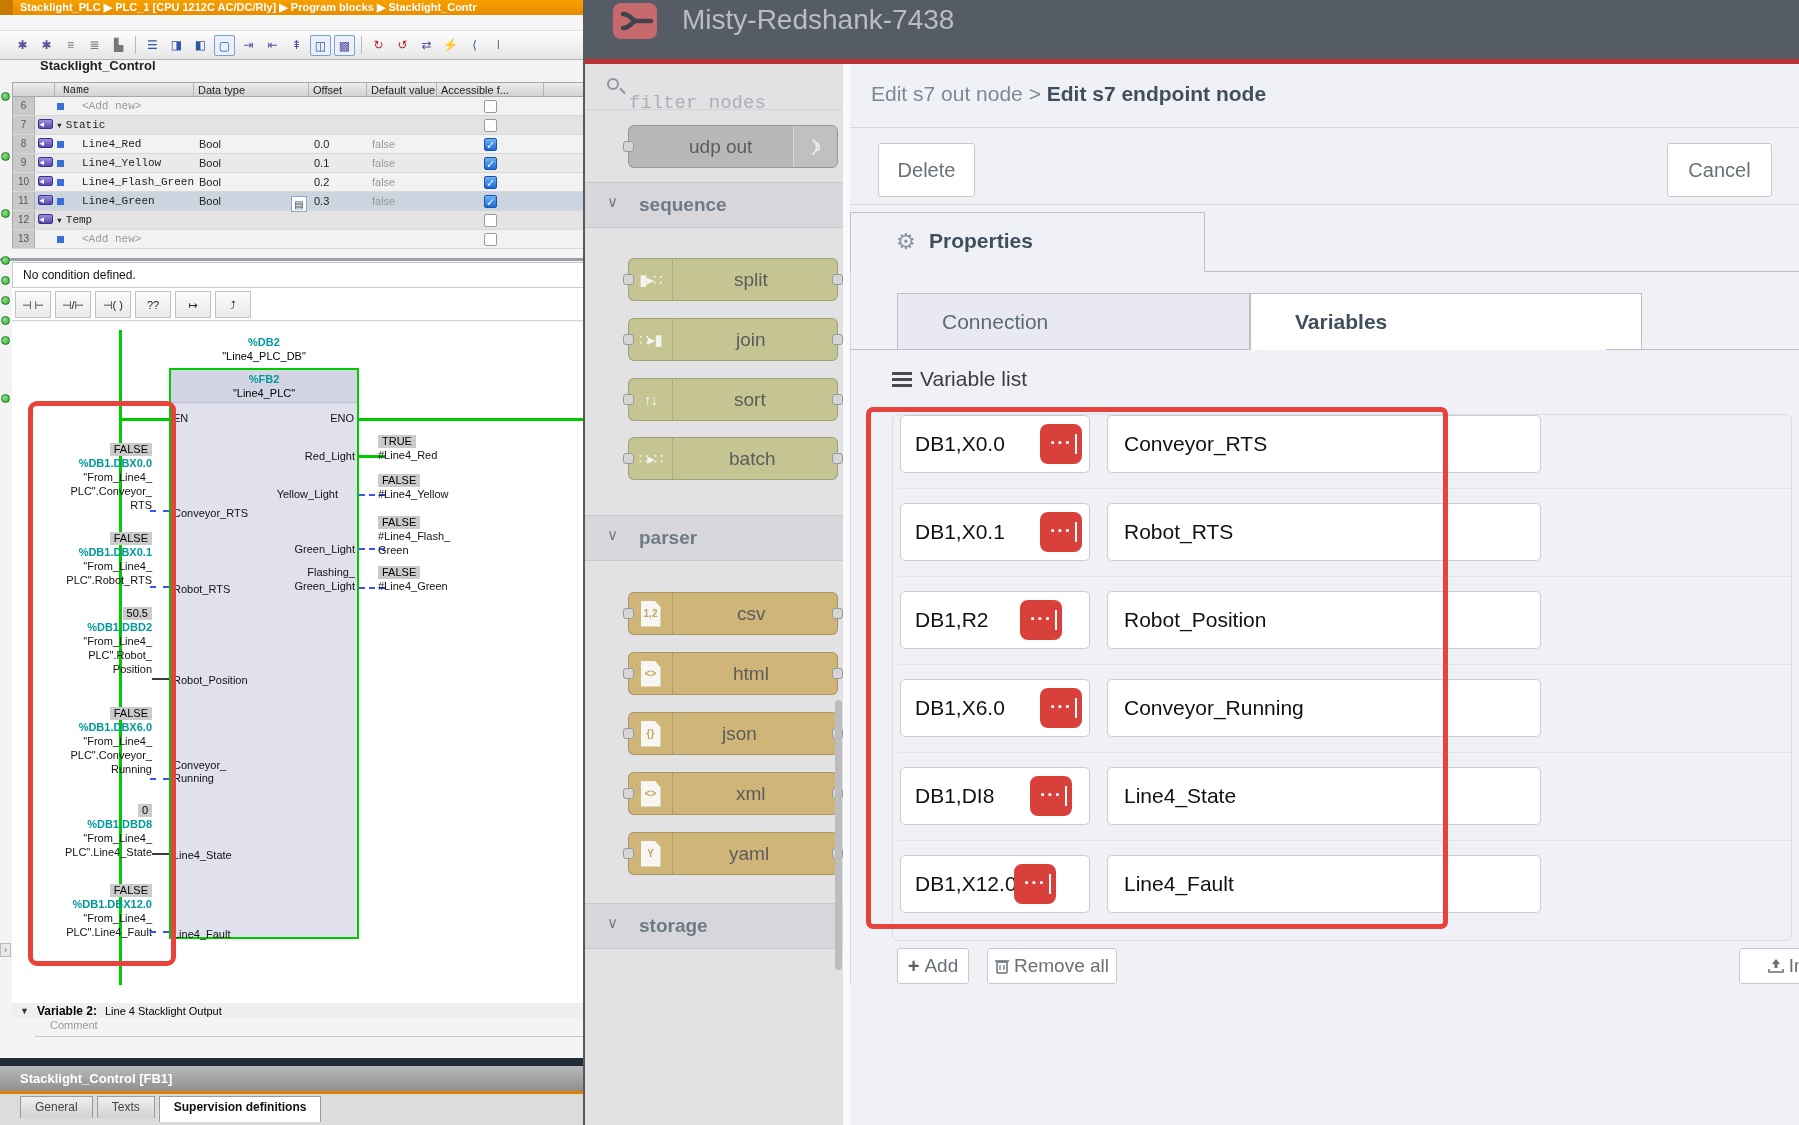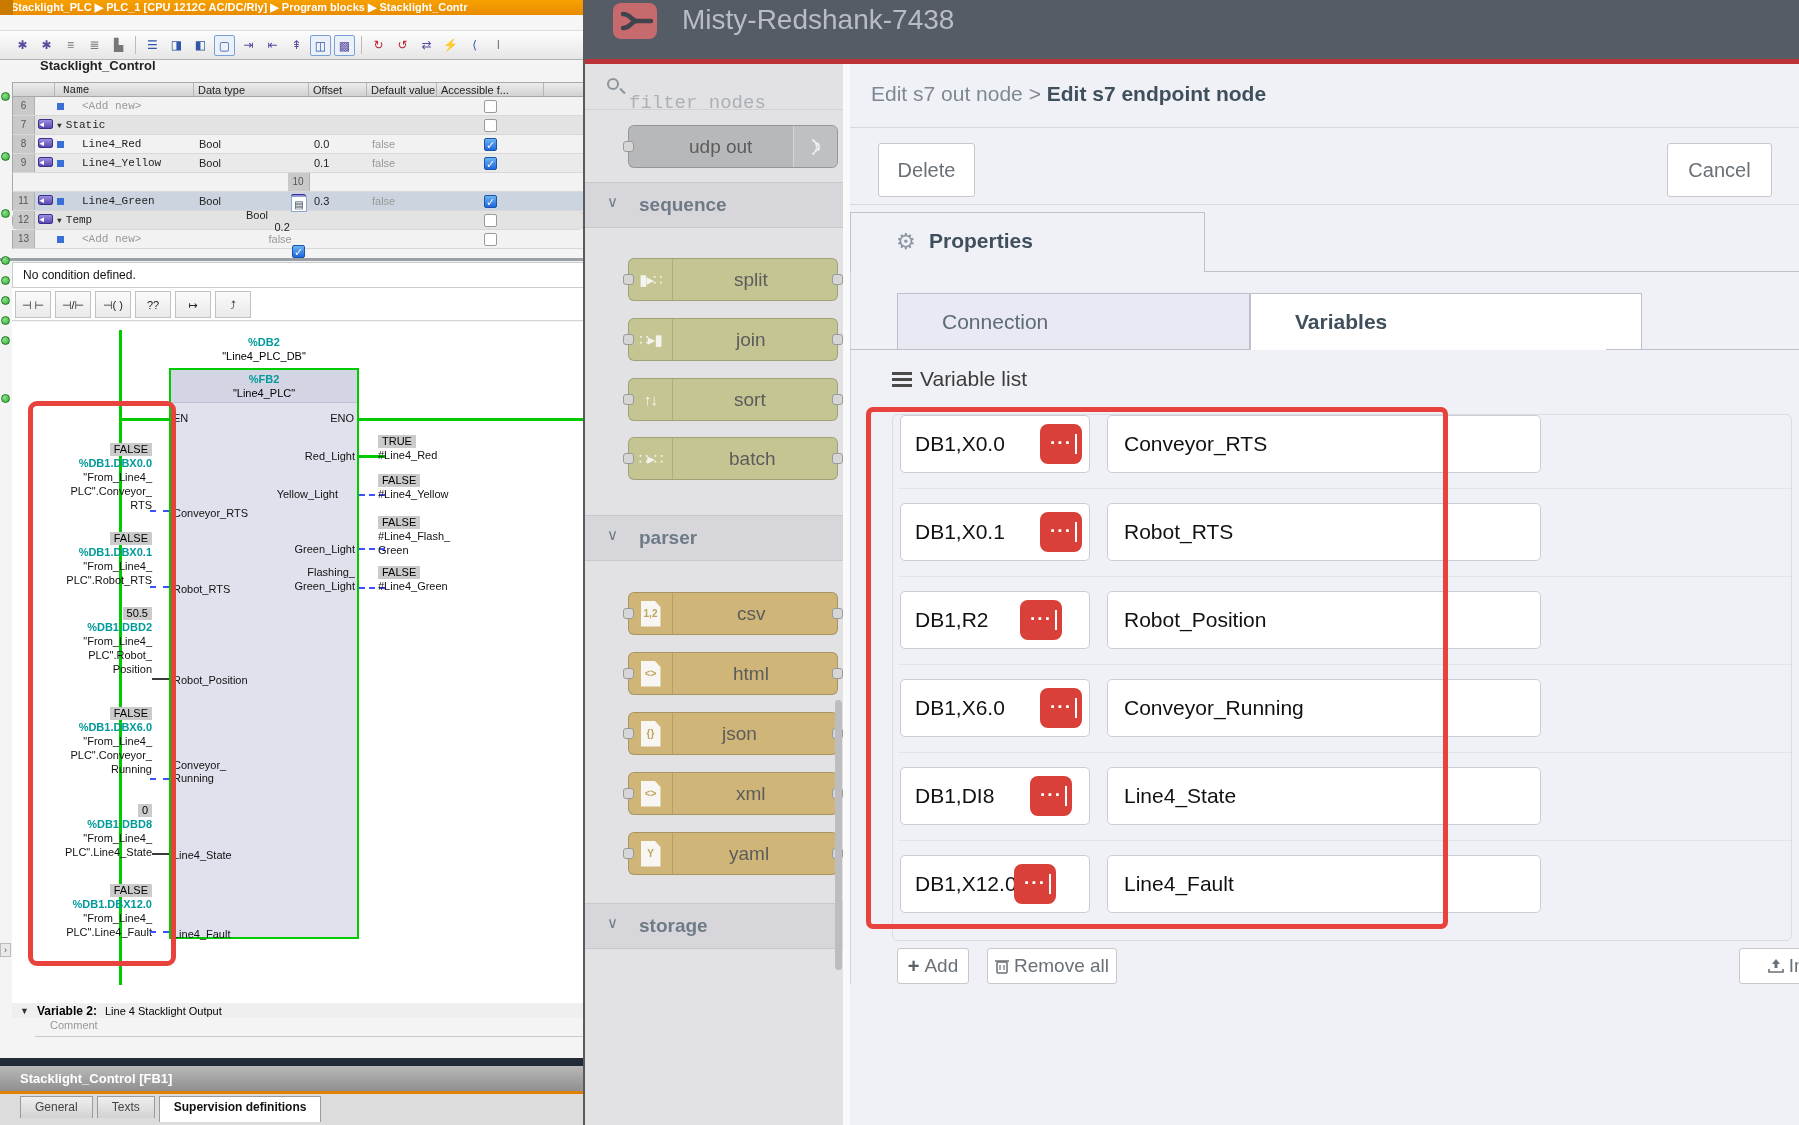--- a/index.html
+++ b/index.html
@@ -2,21 +2,21 @@
 <html><head>
 <meta charset="utf-8">
 <style>
   * { margin:0; padding:0; box-sizing:border-box; }
   html,body { width:1799px; height:1125px; overflow:hidden; background:#fff;
     font-family:"Liberation Sans", sans-serif; }
   .abs { position:absolute; }
 
   
   #tia { position:absolute; left:0; top:0; width:585px; height:1125px; background:#f4f4f4; border-right:2px solid #5a5a5a; overflow:hidden; }
-  .tia-crumb { position:absolute; left:0; top:0; width:585px; height:16px; background:linear-gradient(#f7a100,#e88a00); color:#fff; font-size:11px; font-weight:bold; line-height:15px; padding-left:11px; white-space:nowrap; overflow:hidden; }
+  .tia-crumb { position:absolute; left:0; top:0; width:585px; height:16px; background:linear-gradient(#f7a100,#e88a00); color:#fff; font-size:11px; font-weight:bold; line-height:15px; padding-left:20px; white-space:nowrap; overflow:hidden; }
   .tia-crumb-sq { position:absolute; left:0; top:0; width:13px; height:15px; background:#c97a00; }
   .tia-menuband { position:absolute; left:0; top:15px; width:585px; height:16px; background:#f6f6f6; border-bottom:1px solid #ddd; }
   .tia-toolbar { position:absolute; left:0; top:31px; width:585px; height:29px; background:linear-gradient(#fdfdfd,#e6e6e6); border-bottom:1px solid #b3b3b3; display:flex; align-items:center; padding-left:12px; gap:3px; }
   .tico { display:inline-block; width:21px; height:21px; line-height:20px; text-align:center; font-size:12px; border-radius:2px; }
   .tico.bord { border:1px solid #7aa0d4; background:#eaf1fb; }
   .ic-purple { color:#5b4a9e; } .ic-blue { color:#2f56a8; } .ic-gray { color:#777; } .ic-red { color:#b23; }
   .tsep { width:1px; height:18px; background:#bbb; margin:0 3px; }
   .tia-title { position:absolute; left:40px; top:58px; font-size:13px; font-weight:bold; color:#222; }
 
   
@@ -237,21 +237,21 @@
           <span class="bluesq"></span>
           <span style="margin-left:14px;">Line4_Yellow</span>
         </div>
       <div class="c-type">Bool</div>
       <div class="c-off">0.1</div>
       <div class="c-def">false</div>
       <div class="c-acc">
           <span class="cb on">✓</span>
         </div>
     </div>
-    <div class="vt-row" style="background:#f2f2f2;flex-direction:column;">
+    <div class="vt-row" style="background:#f2f2f2;">
       <div class="c-num">10</div>
       <div class="c-icon"><span class="valve"></span></div>
       <div class="c-name">
           <span class="bluesq"></span>
           <span style="margin-left:14px;">Line4_Flash_Green</span>
         </div>
       <div class="c-type">Bool</div>
       <div class="c-off">0.2</div>
       <div class="c-def">false</div>
       <div class="c-acc">
@@ -265,21 +265,21 @@
           <span class="bluesq"></span>
           <span style="margin-left:14px;">Line4_Green</span>
         </div>
       <div class="c-type"><span>Bool</span><span class="ddbtn">▤</span></div>
       <div class="c-off">0.3</div>
       <div class="c-def">false</div>
       <div class="c-acc">
           <span class="cb on">✓</span>
         </div>
     </div>
-    <div class="vt-row" style="background:#e3e3e3;border-radius:7px;">
+    <div class="vt-row" style="background:#e3e3e3;">
       <div class="c-num">12</div>
       <div class="c-icon"><span class="valve"></span></div>
       <div class="c-name">
           <span class="arrow">▼</span>
           <span>Temp</span>
         </div>
       <div class="c-type"></div>
         <div class="c-off"></div>
         <div class="c-def"></div>
       <div class="c-acc">

